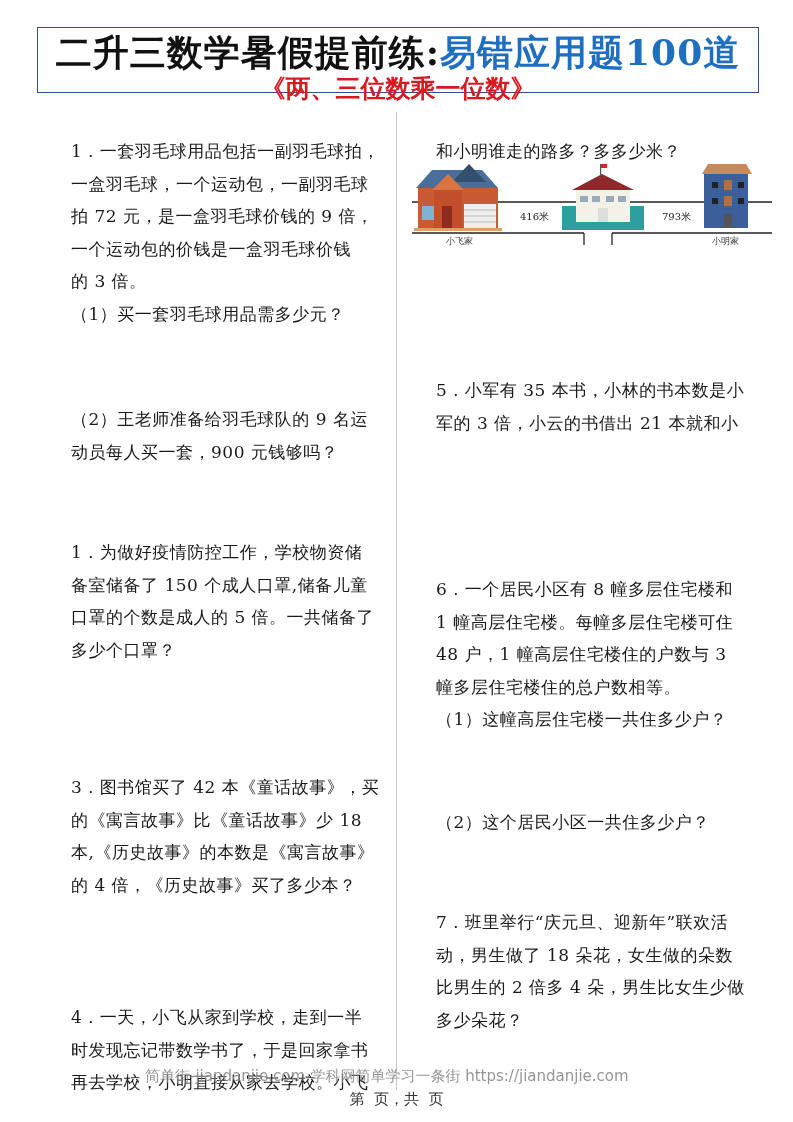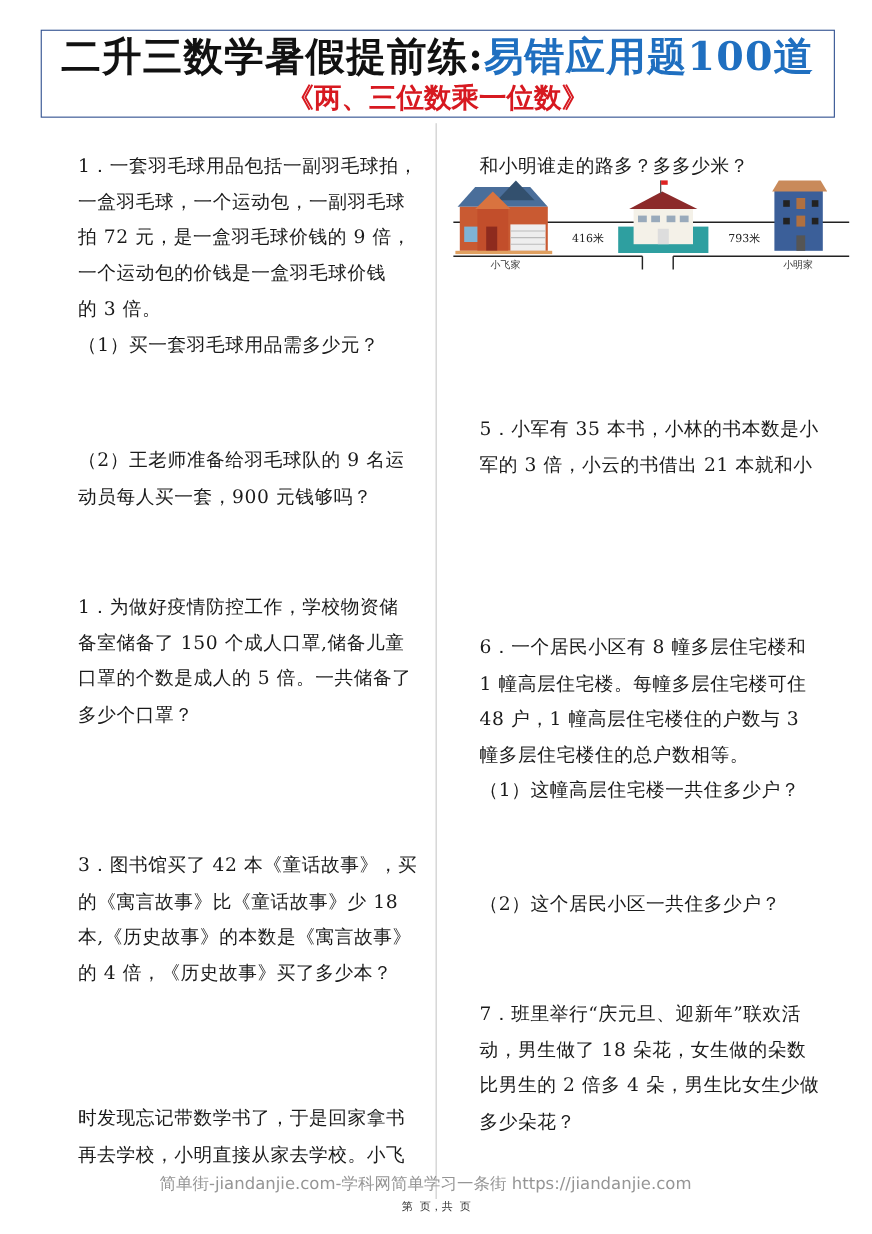--- a/index.html
+++ b/index.html
@@ -1,21 +1,21 @@
 <!DOCTYPE html>
 <html><head>
 <meta charset="utf-8">
 <style>
   html, body { margin: 0; padding: 0; }
   body {
     width: 793px; height: 1122px; background: #ffffff; position: relative; overflow: hidden;
     font-family: "DejaVu Serif", "Liberation Serif", serif; color: #1a1a1a;
   }
   .title-box {
-    position: absolute; left: 37px; top: 27px; width: 722px; height: 80px;
+    position: absolute; left: 37px; top: 27px; width: 722px; height: 66px;
     border: 1.5px solid #2f4f8f; box-sizing: border-box; text-align: center; text-decoration: underline;
   }
   .title-line1 {
     position: absolute; left: 0; right: 0; top: 2px;
     font-family: "DejaVu Serif", serif; font-weight: bold; font-size: 36px; line-height: 44px;
     letter-spacing: 1px; white-space: nowrap;
   }
   .title-black { color: #111111; }
   .title-blue { color: #1f6fc0; }
   .title-line2 {
@@ -32,21 +32,21 @@
   .para { position: absolute; left: 8px; width: 100%; margin: 16px; }
   .illus {
     position: absolute; left: 412px; top: 160px; width: 370px; height: 95px;
   }
   .watermark {
     position: absolute; left: 145px; top: 1067px; font-family: "DejaVu Sans", sans-serif;
     font-size: 15px; color: #8a8a8a; white-space: nowrap; opacity: 0.9;
   }
   .footer {
     position: absolute; left: 0; right: 0; top: 1090px; text-align: center;
-    font-family: "DejaVu Sans", sans-serif; font-size: 10px; color: #333; white-space: pre;
+    font-family: "DejaVu Sans", sans-serif; font-size: 15px; color: #333; white-space: pre;
   }
 </style>
 </head>
 <body>
 
 <div class="title-box">
   <div class="title-line1">
     <span class="title-black">二升三数学暑假提前练:</span><span class="title-blue">易错应用题100道</span>
   </div>
   <div class="title-line2">《两、三位数乘一位数》</div>
@@ -73,20 +73,21 @@
     <div>口罩的个数是成人的 5 倍。一共储备了</div>
     <div>多少个口罩？</div>
   </div>
   <div class="para" style="top:755px">
     <div>3．图书馆买了 42 本《童话故事》，买</div>
     <div>的《寓言故事》比《童话故事》少 18</div>
     <div>本,《历史故事》的本数是《寓言故事》</div>
     <div>的 4 倍，《历史故事》买了多少本？</div>
   </div>
   <div class="para" style="top:985px">
+    <div>4．一天，小飞从家到学校，走到一半</div>
     <div>时发现忘记带数学书了，于是回家拿书</div>
     <div>再去学校，小明直接从家去学校。小飞</div>
   </div>
 </div>
 
 <div class="col col-right">
   <div class="para" style="top:119px">和小明谁走的路多？多多少米？</div>
   <div class="para" style="top:358px">
     <div>5．小军有 35 本书，小林的书本数是小</div>
     <div>军的 3 倍，小云的书借出 21 本就和小</div>

